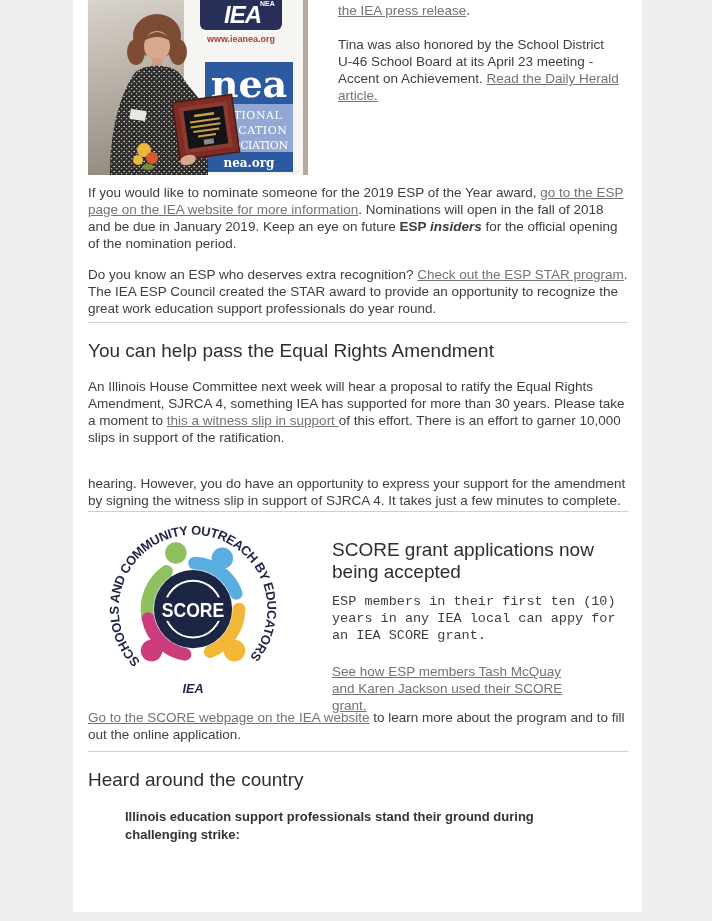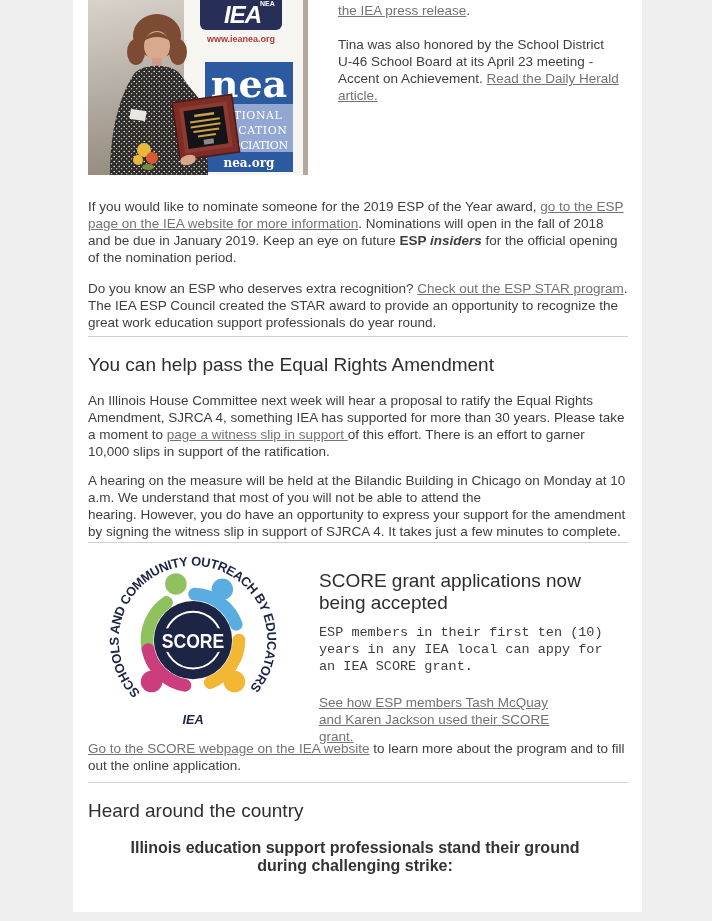--- a/index.html
+++ b/index.html
@@ -10,40 +10,40 @@
   p{margin:0;}
   a{color:#737373;text-decoration:underline;cursor:pointer;}
   hr{border:none;border-top:1px solid #cfcfcf;margin:0;}
   h2,h3{margin:0;color:#2e2e2e;font-size:19px;line-height:22px;font-weight:normal;}
 
   .top-section{display:flex;height:175px;}
   .photo-wrap{width:220px;height:175px;flex:none;overflow:hidden;}
   .top-right{margin-left:30px;width:282px;padding-top:2px;}
   .press-line{margin:0 0 17px 0;}
 
-  .p-nominate{margin-top:23px;}
+  .p-nominate{margin-top:9px;}
   .p-star{margin-top:14px;}
   .hr1{margin-top:5px;}
   .era-heading{margin-top:17px;}
   .p-era1{margin-top:16px;}
   .p-era2{margin-top:12px;}
   .hr2{margin-top:2px;}
 
   .score-section{margin-top:13px;display:flex;height:176px;}
   .score-logo-wrap{margin-left:12px;width:186px;flex:none;}
-  .score-right{margin-left:33px;width:302px;padding-top:14px;}
+  .score-right{margin-left:46px;width:302px;padding-top:14px;}
   .p-score-body{margin-top:10px;font-family:Liberation Mono, monospace;}
   .p-score-link{margin-top:19px;}
   .p-score-link a{display:inline-block;width:252px;}
 
   .p-webpage{margin-top:8px;}
   .p-deadline{margin-top:14px;}
   .hr3{margin-top:8px;}
   .heard-heading{margin-top:17px;line-height:21px;}
-  .heard-item{margin:18px 0 0 37px;width:460px;font-weight:bold;font-size:16px;line-height:18px;color:#333333;text-align:center;}
+  .heard-item{margin:18px 0 0 37px;width:460px;font-weight:bold;font-size:13px;line-height:18px;color:#333333;}
 
   .b{font-weight:bold;}
   .bi{font-weight:bold;font-style:italic;}
 </style>
 </head>
 <body>
 
 <div class="page">
   <div class="content">
     <div class="inner">
@@ -121,22 +121,22 @@
         </div>
       </div>
 
       <p class="p-nominate"><span>If you would like to nominate someone for the 2019 ESP of the Year award, </span><a>go to the ESP page on the IEA website for more information</a><span>. Nominations will open in the fall of 2018 and be due in January 2019. Keep an eye on future </span><span class="b">ESP </span><span class="bi">insiders</span><span> for the official opening of the nomination period.</span></p>
 
       <p class="p-star"><span>Do you know an ESP who deserves extra recognition? </span><a>Check out the ESP STAR program</a><span>. The IEA ESP Council created the STAR award to provide an opportunity to recognize the great work education support professionals do year round.</span></p>
 
       <hr class="hr1">
 
       <h2 class="era-heading">You can help pass the Equal Rights Amendment</h2>
-      <p class="p-era1"><span>An Illinois House Committee next week will hear a proposal to ratify the Equal Rights Amendment, SJRCA 4, something IEA has supported for more than 30 years. Please take a moment to </span><a>page a witness slip in support </a><span>of this effort. There is an effort to garner 10,000 slips in support of the ratification.</span></p>
-      <p class="p-era2"><span>A hearing on the measure will be held at the Bilandic Building in Chicago on Monday at 10 a.m. We understand that most of you will not be able to attend the</span><br><span>hearing. However, you do have an opportunity to express your support for the amendment by signing the witness slip in support of SJRCA 4. It takes just a few minutes to complete.</span></p>
+      <p class="p-era1"><span>An Illinois House Committee next week will hear a proposal to ratify the Equal Rights Amendment, SJRCA 4, something IEA has supported for more than 30 years. Please take a moment to </span><a>this a witness slip in support </a><span>of this effort. There is an effort to garner 10,000 slips in support of the ratification.</span></p>
+      <p class="p-era2"><br><span>hearing. However, you do have an opportunity to express your support for the amendment by signing the witness slip in support of SJRCA 4. It takes just a few minutes to complete.</span></p>
 
       <hr class="hr2">
 
       <div class="score-section">
         <div class="score-logo-wrap">
           <svg width="186" height="176" viewBox="0 0 190 180">
             <defs>
               <path id="ringpath" d="M 41.3,139.7 A 76,76 0 1 1 148.7,139.7"></path>
             </defs>
             <text font-size="13.2" font-weight="bold" fill="#1d2545" letter-spacing="0.8">

